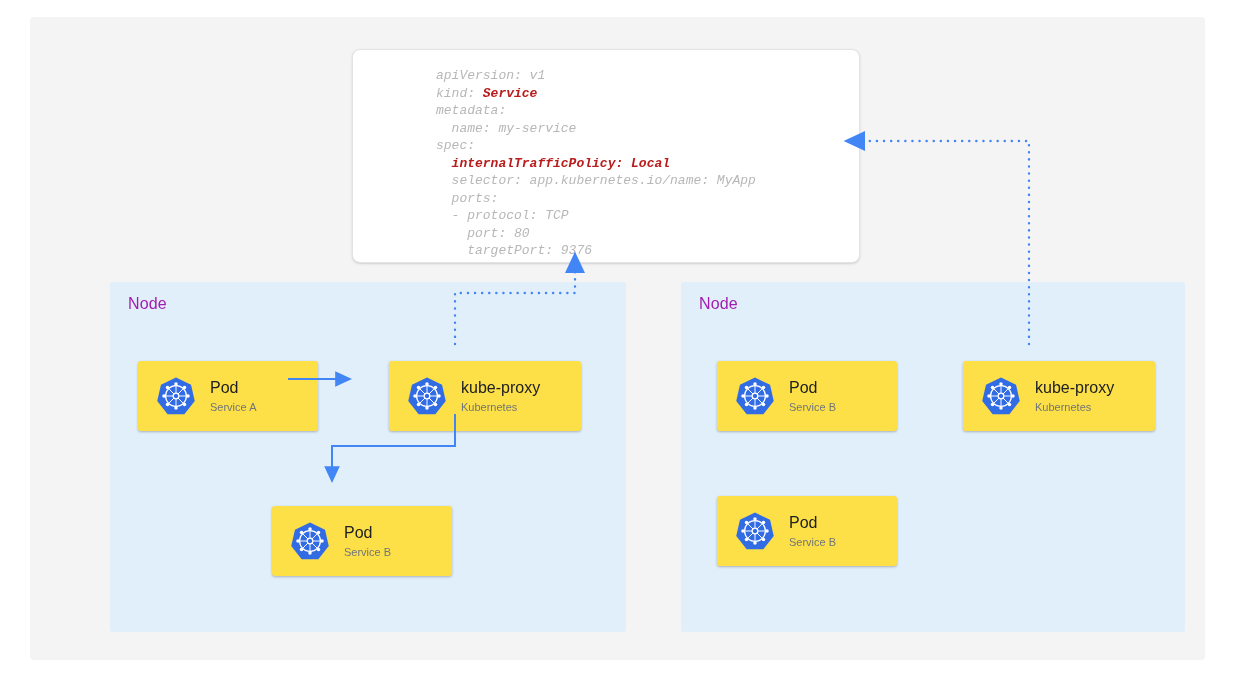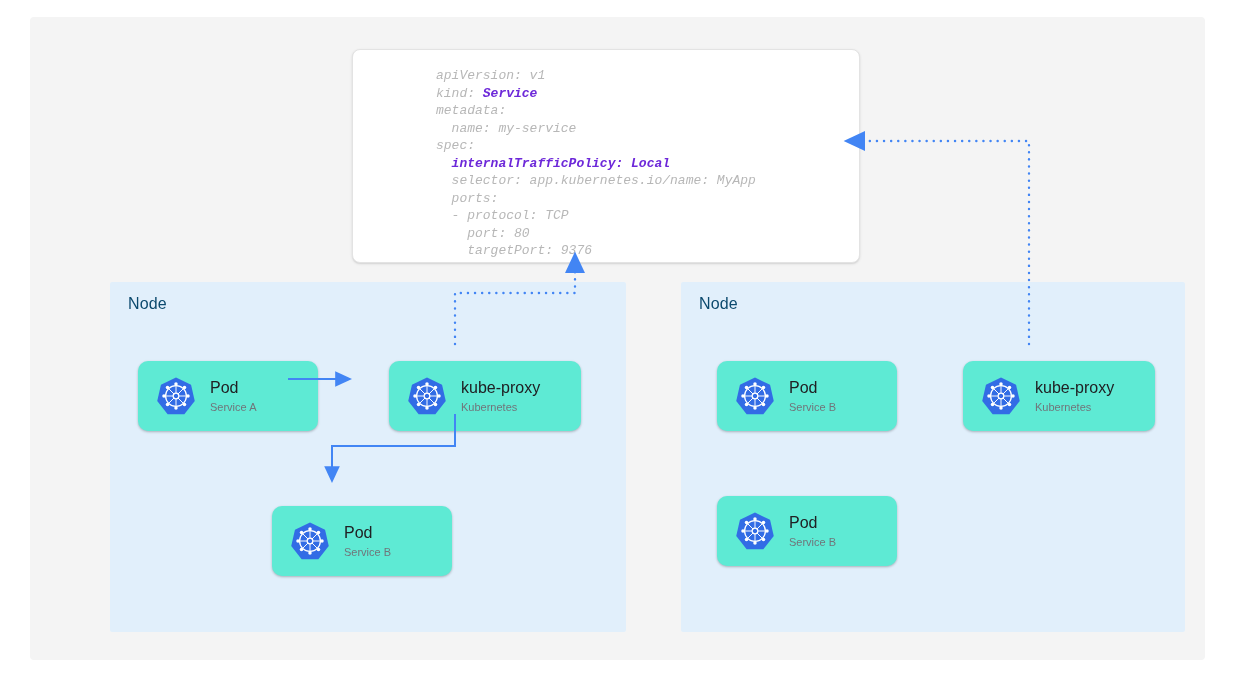--- a/index.html
+++ b/index.html
@@ -43,42 +43,42 @@
     left: 83px;
     top: 17px;
     font-family: "Liberation Mono", "DejaVu Sans Mono", monospace;
     font-size: 13px;
     line-height: 17.5px;
     color: #b7b7b7;
     font-style: italic;
     white-space: pre;
   }
   #yaml-code .ln { display: block; white-space: pre; }
-  #yaml-code .bold { font-weight: bold; color: #6d28d9; }
+  #yaml-code .bold { font-weight: bold; color: #b91c1c; }
   
   .node-box {
     position: absolute;
     background: #e1effb;
     border-radius: 2px;
   }
   #node-left  { left: 80px;  top: 265px; width: 516px; height: 350px; }
   #node-right { left: 651px; top: 265px; width: 504px; height: 350px; }
   .node-label {
     position: absolute;
     left: 18px;
     top: 13px;
     font-size: 16px;
-    color: #0c4a6e;
+    color: #a21caf;
     letter-spacing: 0.1px;
   }
   
   .card {
     position: absolute;
-    background: #5eead4;
-    border-radius: 10px;
+    background: #fde047;
+    border-radius: 3px;
     box-shadow: 0 1px 3px rgba(0,0,0,0.17), 0 1px 2px rgba(0,0,0,0.10);
     display: flex;
     align-items: center;
     box-sizing: border-box;
   }
   .card .k8s-icon {
     position: absolute;
     left: 18px;
     top: 50%;
     transform: translateY(-50%);

